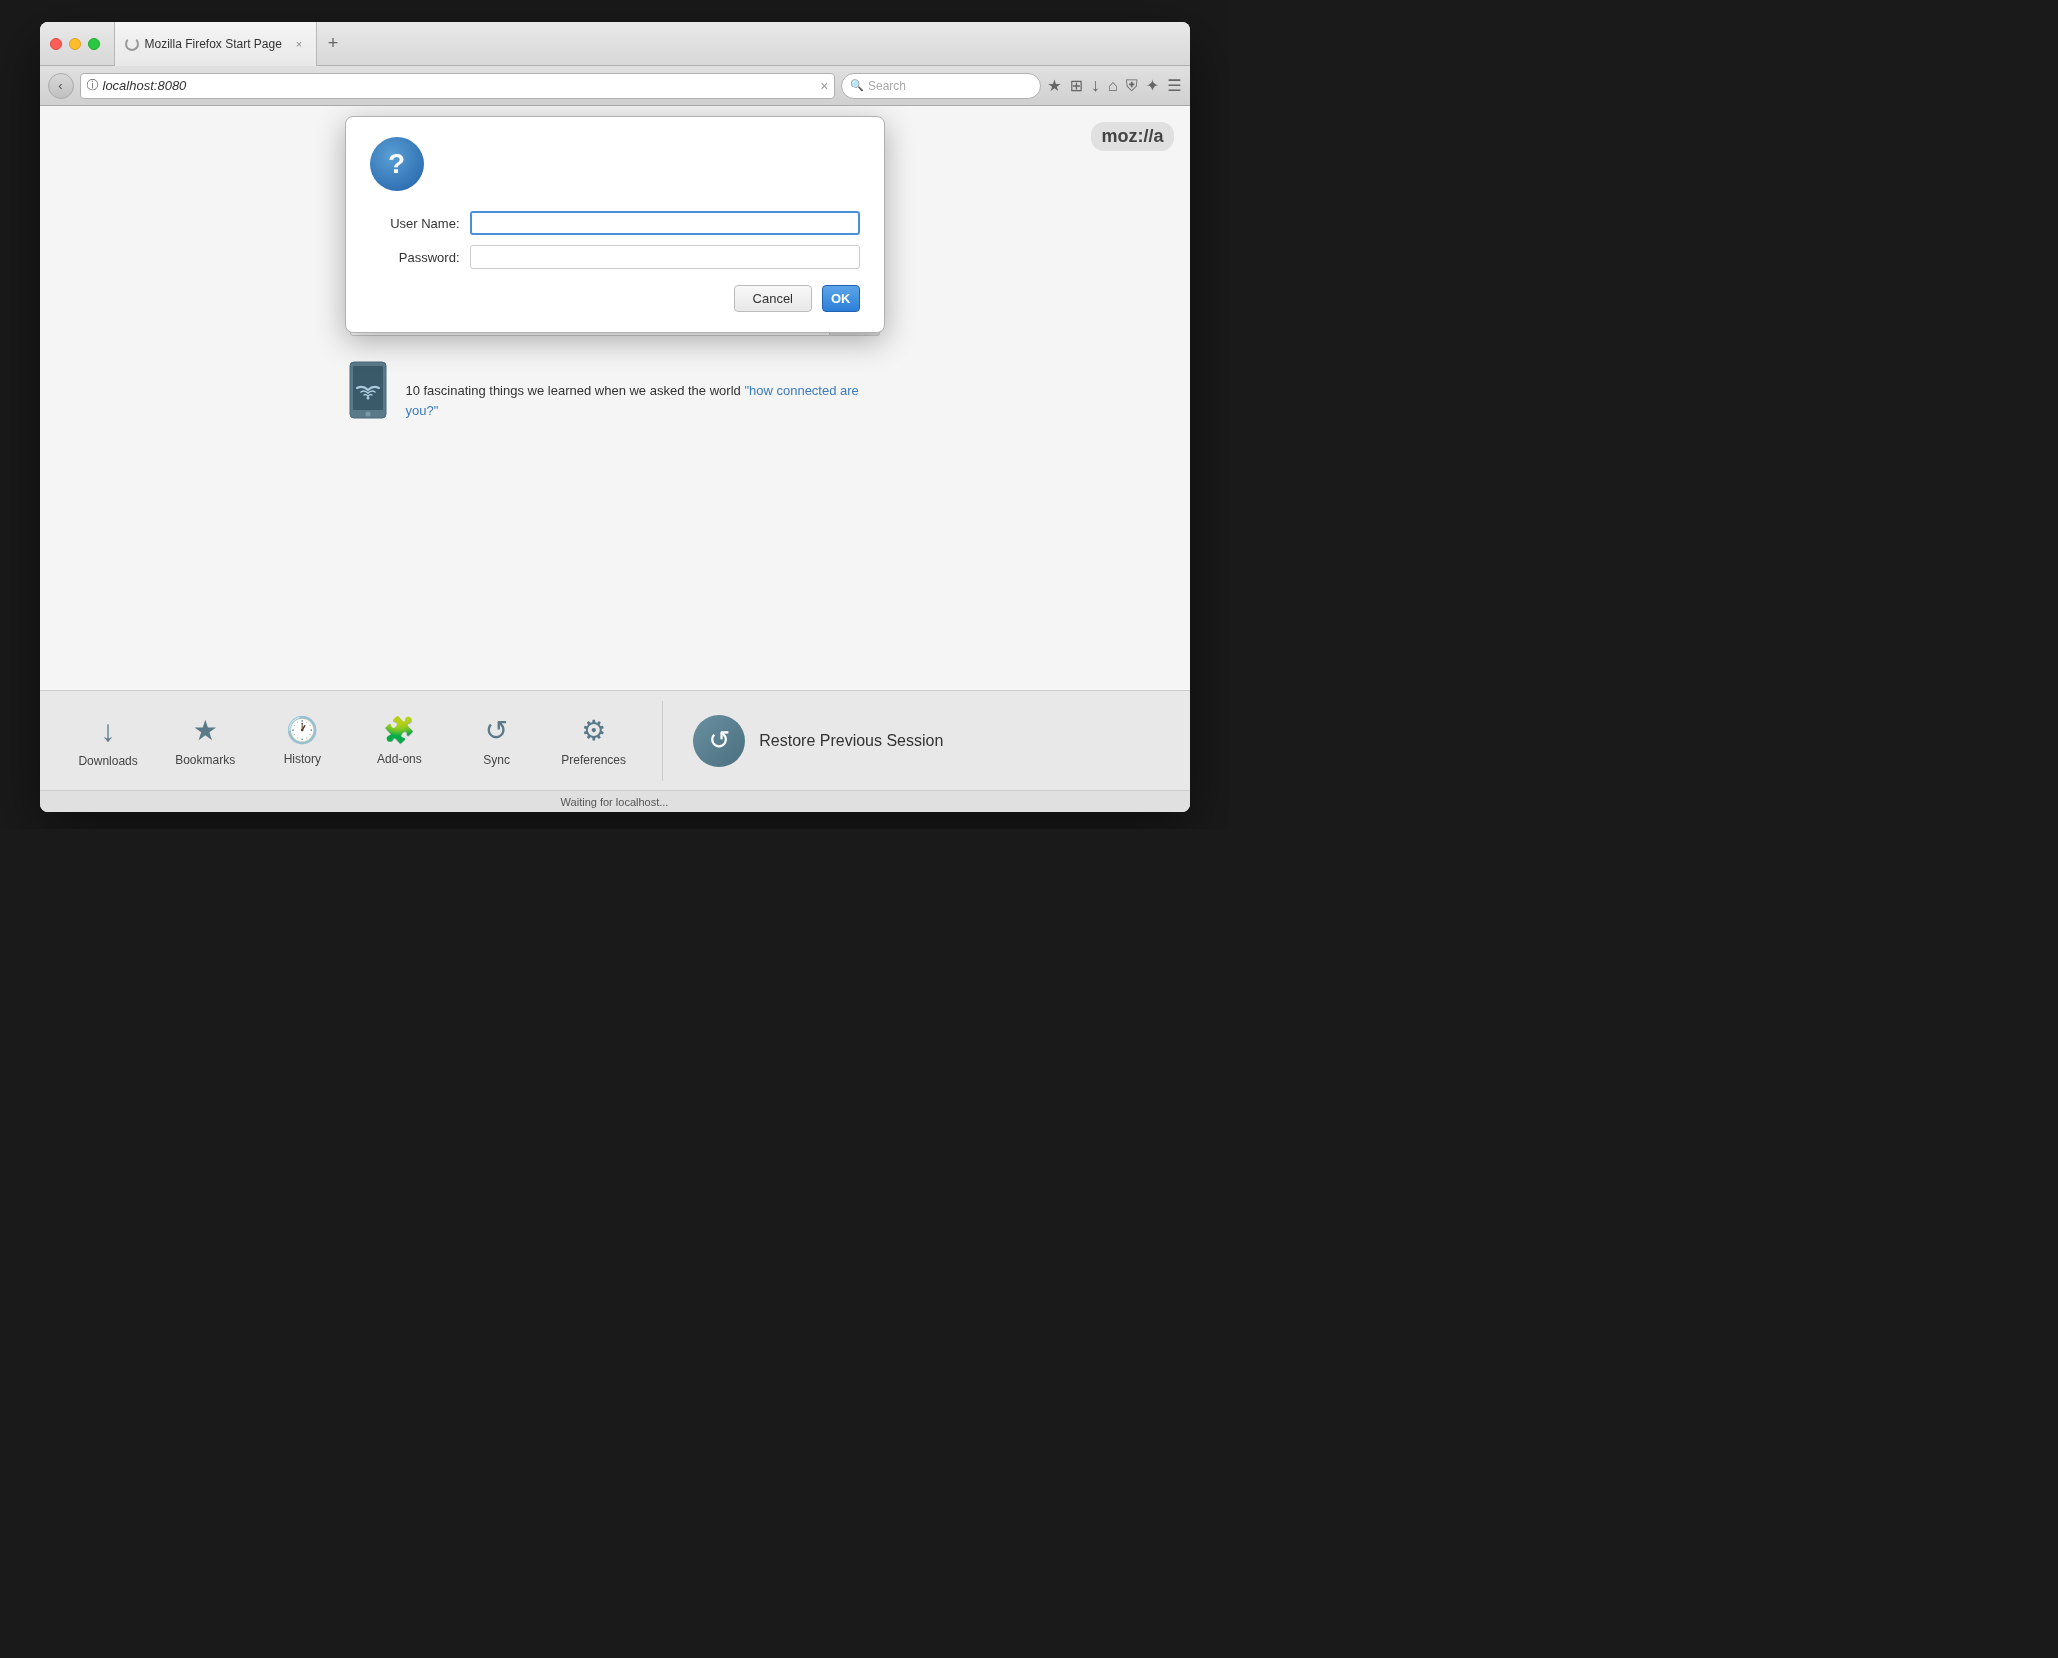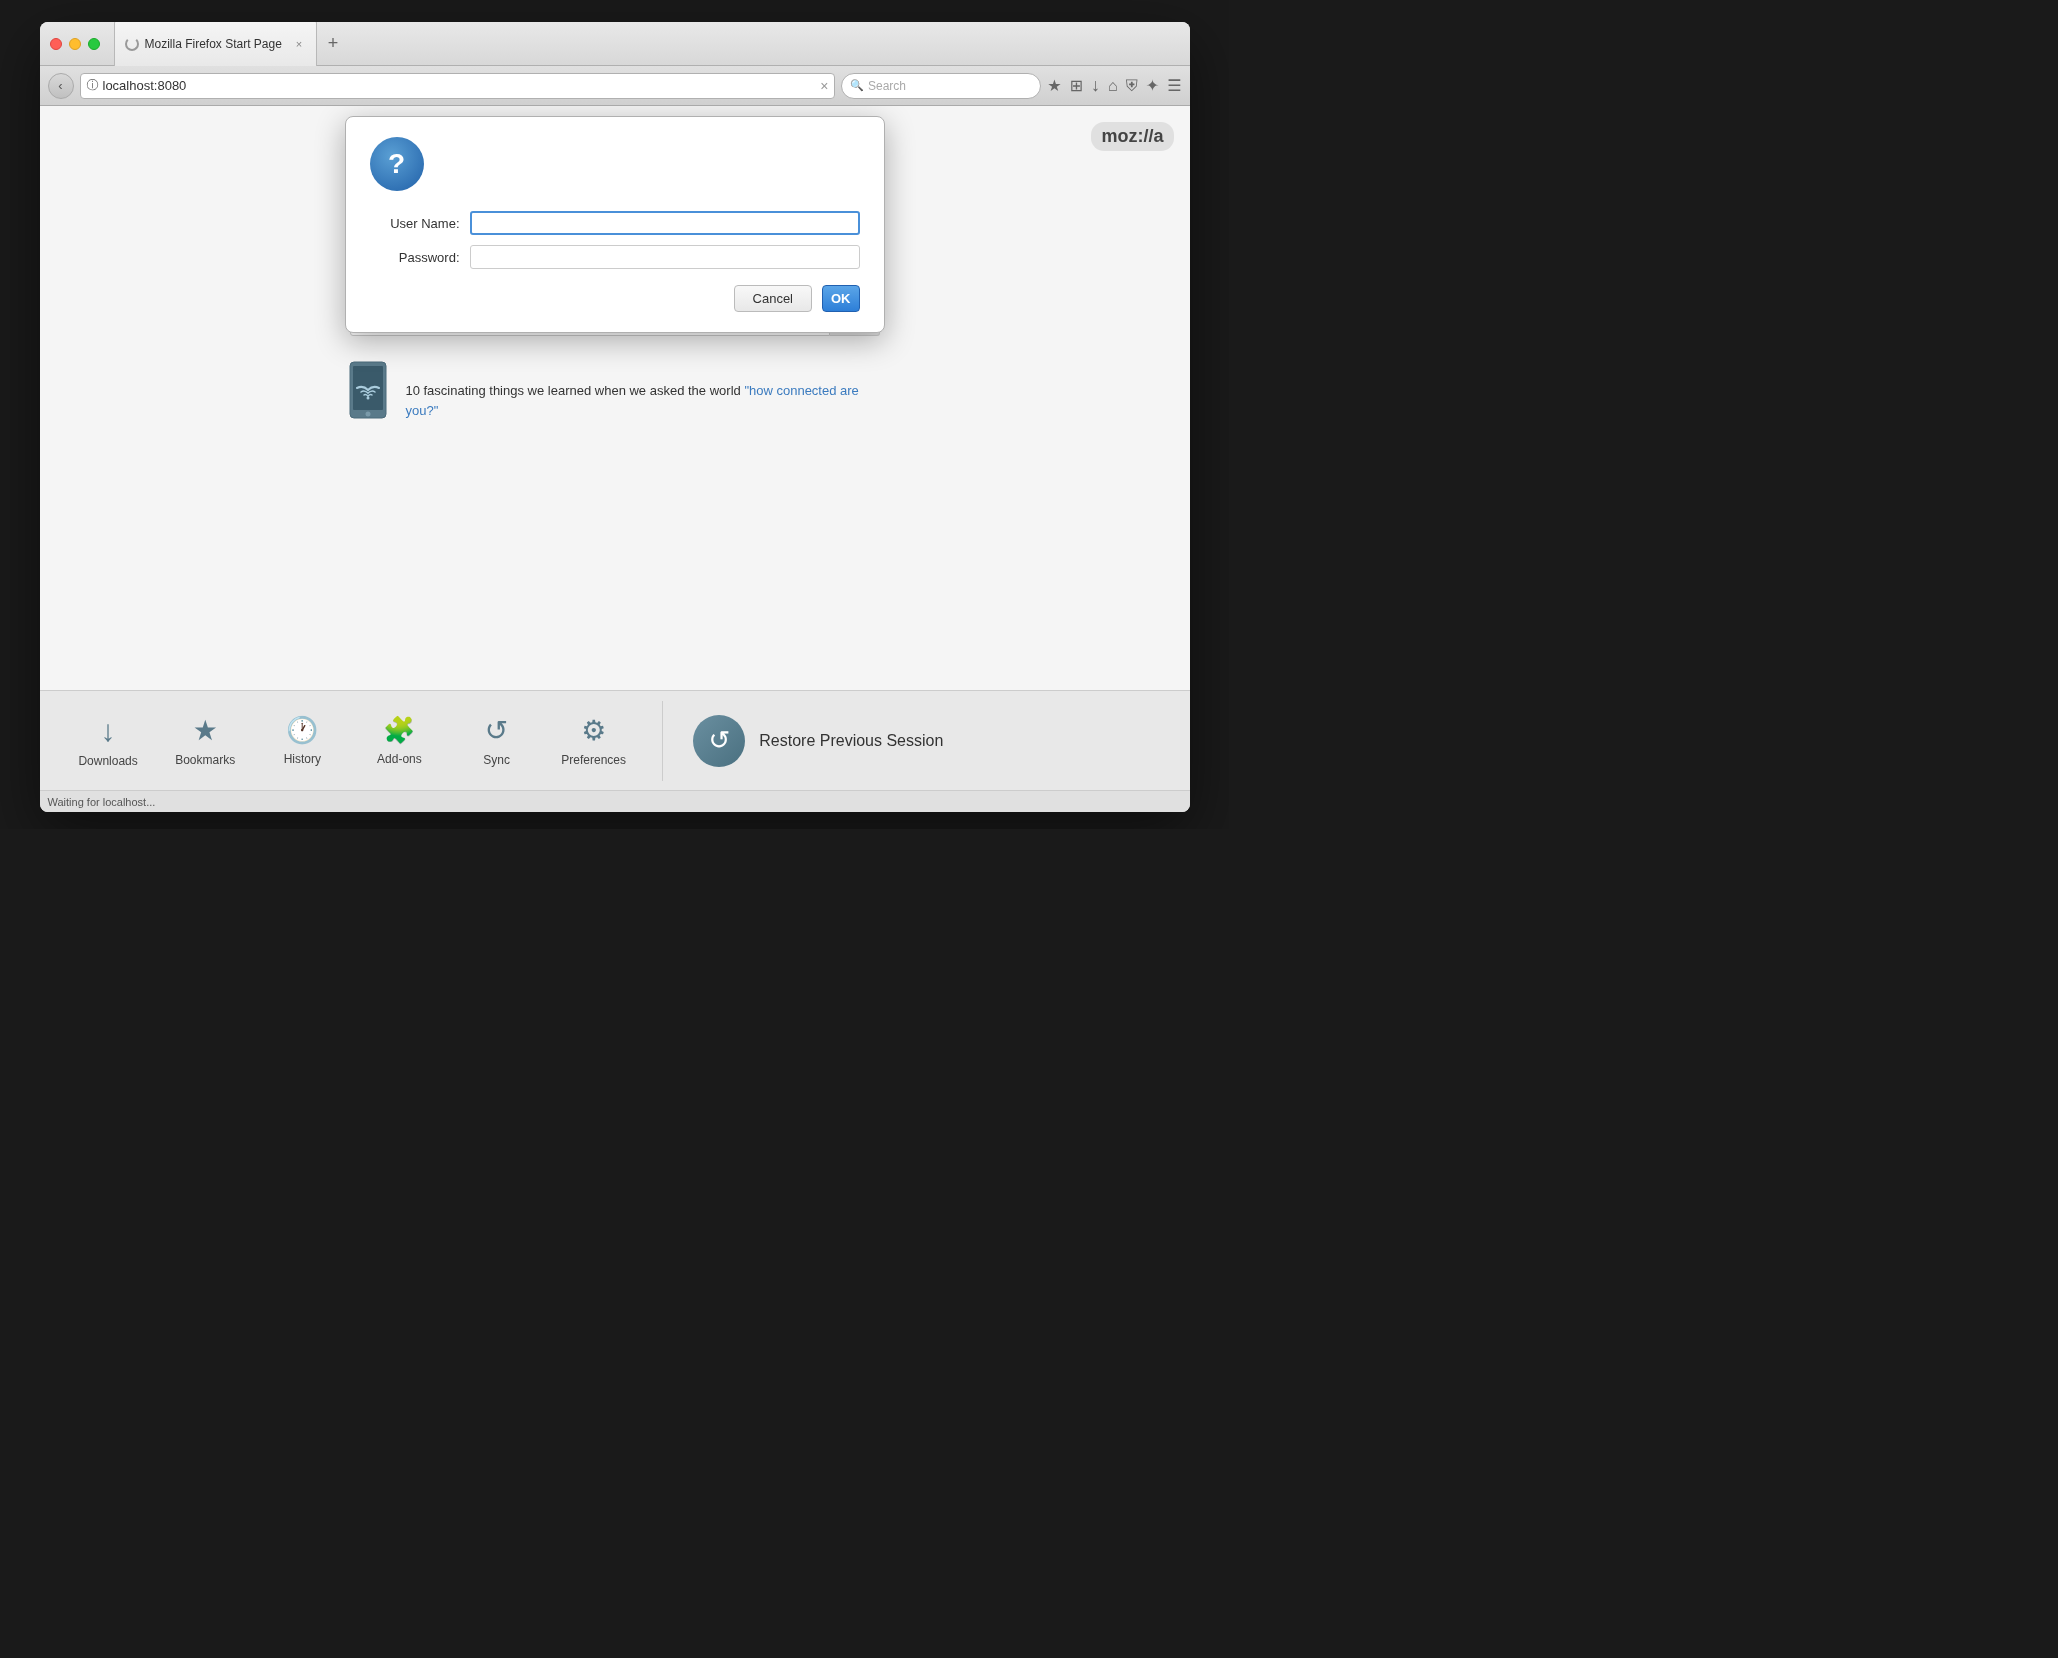--- a/index.html
+++ b/index.html
@@ -151,20 +151,21 @@
 
     .address-bar-info {
       color: #666;
       font-size: 12px;
     }
 
     .address-text {
       flex: 1;
       font-size: 13px;
       color: #333;
+      font-style: italic;
     }
 
     .address-clear {
       color: #999;
       font-size: 14px;
       cursor: pointer;
     }
 
     .search-bar {
       width: 200px;
@@ -383,20 +384,21 @@
 
     
     .status-bar {
       background: #e0e0e0;
       height: 22px;
       display: flex;
       align-items: center;
       padding: 0 8px;
       border-top: 1px solid #ccc;
       flex-shrink: 0;
+      justify-content: center;
     }
 
     .status-text {
       font-size: 11px;
       color: #555;
     }
 
     
     .dialog-overlay {
       position: absolute;

